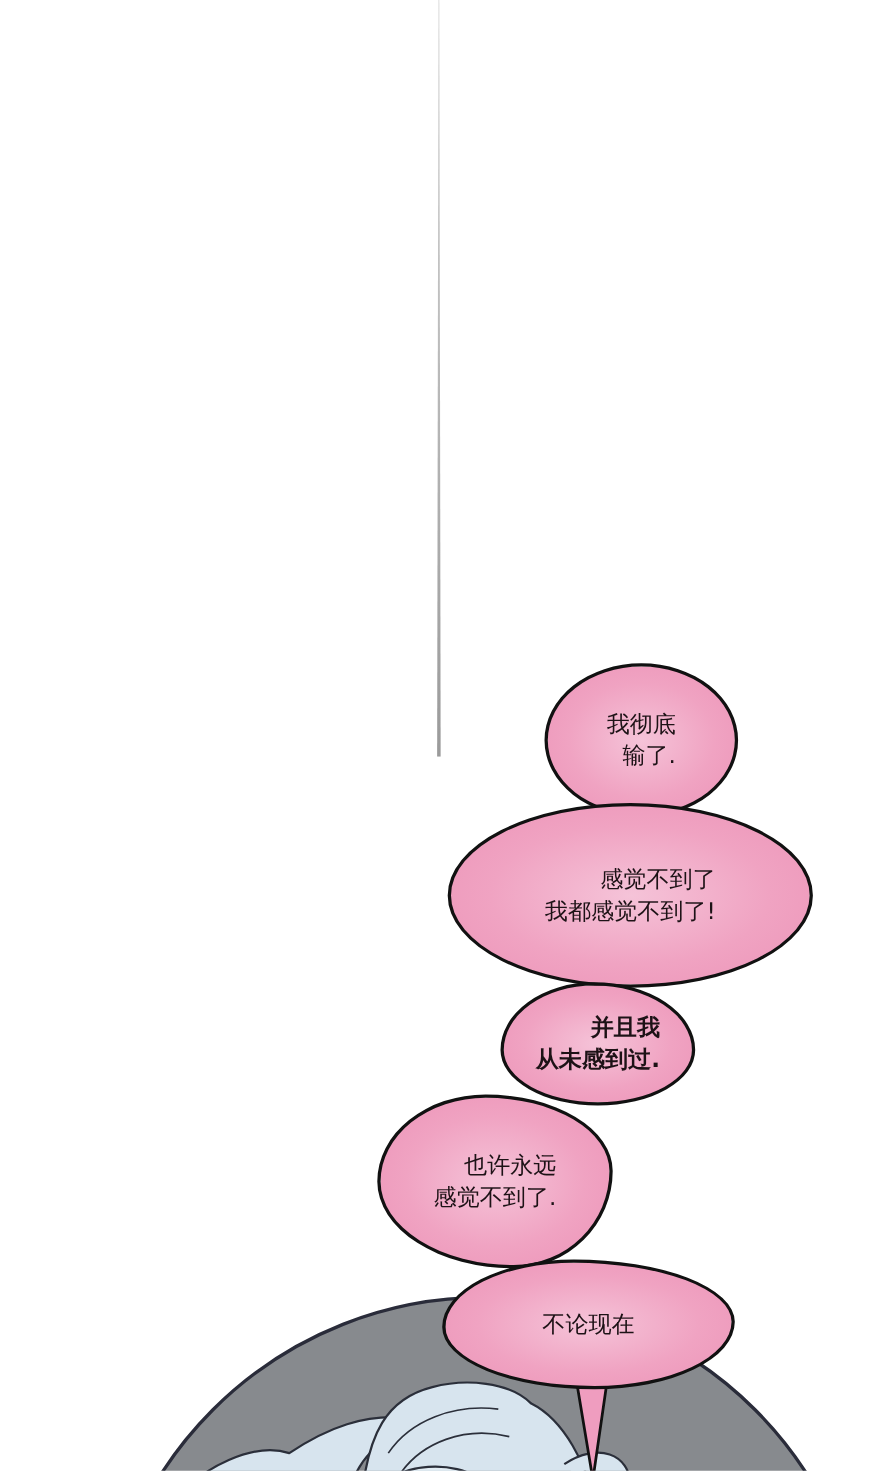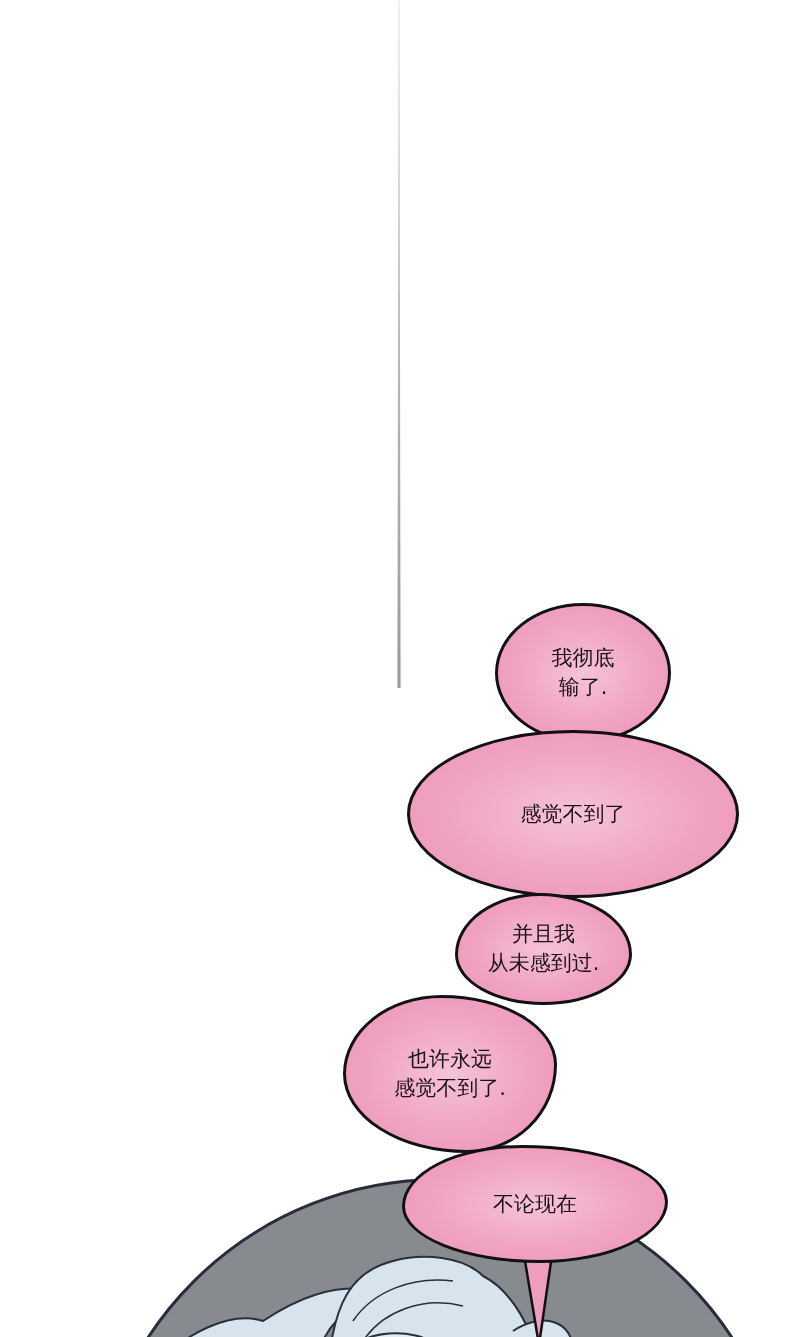--- a/index.html
+++ b/index.html
@@ -1,24 +1,24 @@
 <!DOCTYPE html>
 <html><head>
 <meta charset="utf-8">
 <style>
   html, body { margin: 0; padding: 0; }
   body { width: 800px; height: 1337px; background: #ffffff; position: relative; overflow: hidden; font-family: "DejaVu Sans", sans-serif; }
   .panel { position: absolute; left: 0; top: 0; width: 800px; height: 1337px; }
   .speed-line { position: absolute; left: 397px; top: 0; width: 4px; height: 688px; }
   .circle { position: absolute; left: 90px; top: 1178px; width: 700px; height: 700px; border-radius: 50%; background: #878a8e; border: 3px solid #2a2c3a; box-sizing: border-box; overflow: hidden; }
   .bubble { position: absolute; background: radial-gradient(ellipse at center, #f5c3d8 0%, #f0a3c2 55%, #ec93b7 100%); border: 3px solid #111; box-sizing: border-box; display: flex; align-items: center; justify-content: center; text-align: center; color: #1d1216; font-family: "DejaVu Sans", sans-serif; font-size: 21px; line-height: 29px; }
-  .bubble span { display: block; white-space: pre; }
+  .bubble span { display: block; white-space: pre; text-align: right; }
   .b1 { left: 495px; top: 603px; width: 176px; height: 140px; border-radius: 50%; }
   .b2 { left: 407px; top: 730px; width: 332px; height: 168px; border-radius: 50%; }
-  .b3 { left: 455px; top: 893px; width: 177px; height: 112px; border-radius: 48% 52% 50% 50% / 55% 55% 45% 45%; }
+  .b3 { left: 455px; top: 893px; width: 177px; height: 112px; border-radius: 48% 52% 50% 50% / 55% 55% 45% 45%; font-weight: bold; }
   .b4 { left: 343px; top: 995px; width: 214px; height: 158px; border-radius: 46% 54% 42% 58% / 50% 44% 56% 50%; }
   .b5 { left: 402px; top: 1145px; width: 266px; height: 118px; border-radius: 45% 55% 48% 52% / 52% 48% 52% 48%; }
   .tail { position: absolute; left: 522px; top: 1255px; width: 32px; height: 90px; }
 </style>
 </head>
 <body>
 
 <div class="panel">
 
   <svg class="speed-line" viewBox="0 0 4 688" preserveAspectRatio="none">
@@ -52,20 +52,21 @@
   <div class="bubble b1">
     <div>
       <span>我彻底</span>
       <span>输了.</span>
     </div>
   </div>
 
   <div class="bubble b2">
     <div>
       <span>感觉不到了</span>
+      <span>我都感觉不到了!</span>
     </div>
   </div>
 
   <div class="bubble b3">
     <div>
       <span>并且我</span>
       <span>从未感到过.</span>
     </div>
   </div>
 

